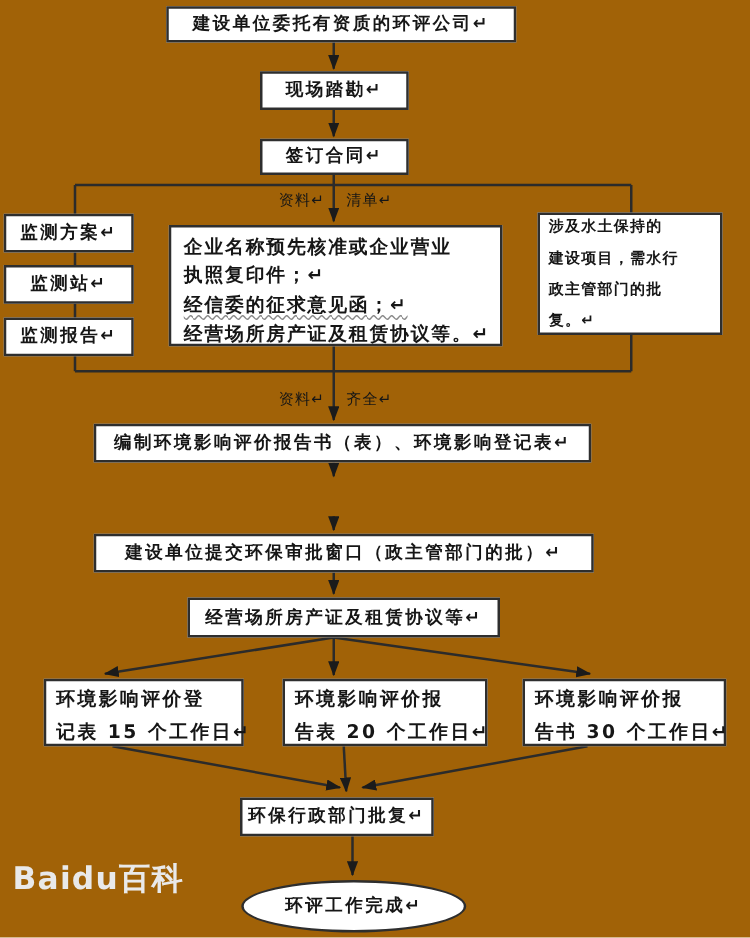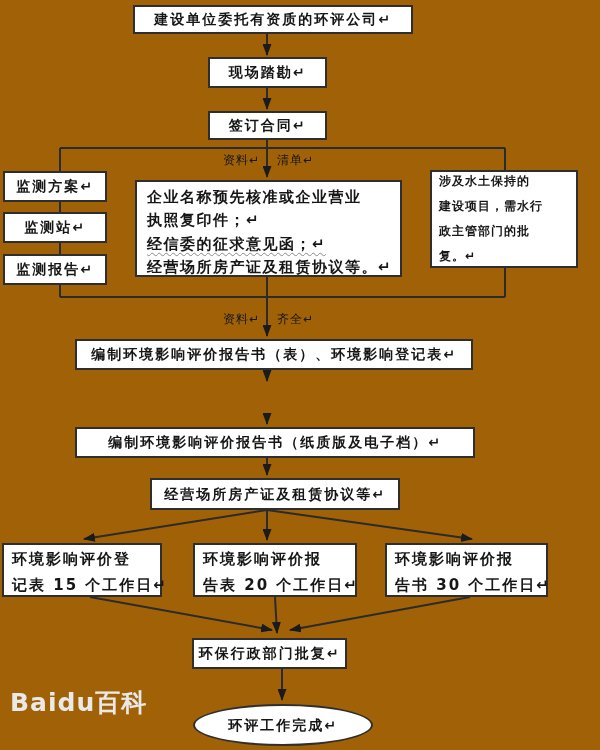--- a/index.html
+++ b/index.html
@@ -12,21 +12,21 @@
   .box{
     position:absolute;box-sizing:border-box;border:2px solid #2e2e2e;background:#fff;
     display:flex;align-items:center;justify-content:center;text-align:center;
     font-weight:bold;font-size:14px;letter-spacing:2px;line-height:1.3;color:#161616;
   }
   .multi{flex-direction:column;align-items:flex-start;justify-content:space-between;
     text-align:left;letter-spacing:1.5px;}
   .multi div{white-space:nowrap;}
   .doc{font-size:15px;line-height:1.55;padding:4px 10px;}
   .water{font-size:12px;line-height:1.6;letter-spacing:1px;padding:0 7px;}
-  .result{font-size:15px;line-height:1.7;letter-spacing:2px;padding:2px 8px;}
+  .result{font-size:15px;line-height:1.7;letter-spacing:2px;padding:2px 8px;margin-left:33px;}
   .wavy{
     text-decoration:underline;text-decoration-style:wavy;
     text-decoration-color:#8a8a8a;text-decoration-thickness:1px;text-underline-offset:3px;
   }
   .floatlabel{
     position:absolute;font-weight:normal;font-size:12px;letter-spacing:1px;
     color:#161616;white-space:nowrap;
   }
   .ellipse{border-radius:50%;}
   .watermark{
@@ -91,21 +91,21 @@
     <div>政主管部门的批</div>
     <div>复。↵</div>
   </div>
 
   <div class="floatlabel" style="left:214px;top:311px;width:46px;text-align:right">资料↵</div>
   <div class="floatlabel" style="left:277px;top:311px">齐全↵</div>
 
   <div class="box" style="left:75px;top:339px;width:398px;height:31px">编制环境影响评价报告书（表）、环境影响登记表↵</div>
 
 
-  <div class="box" style="left:75px;top:427px;width:400px;height:31px">编制环境影响评价报告书（纸质版及电子档）↵</div>
+  <div class="box" style="left:75px;top:427px;width:400px;height:31px">建设单位提交环保审批窗口（政主管部门的批）↵</div>
 
   <div class="box" style="left:150px;top:478px;width:250px;height:32px">经营场所房产证及租赁协议等↵</div>
 
   <div class="box multi result" style="left:2px;top:543px;width:160px;height:54px">
     <div>环境影响评价登</div>
     <div>记表 15 个工作日↵</div>
   </div>
 
   <div class="box multi result" style="left:193px;top:543px;width:164px;height:54px">
     <div>环境影响评价报</div>

